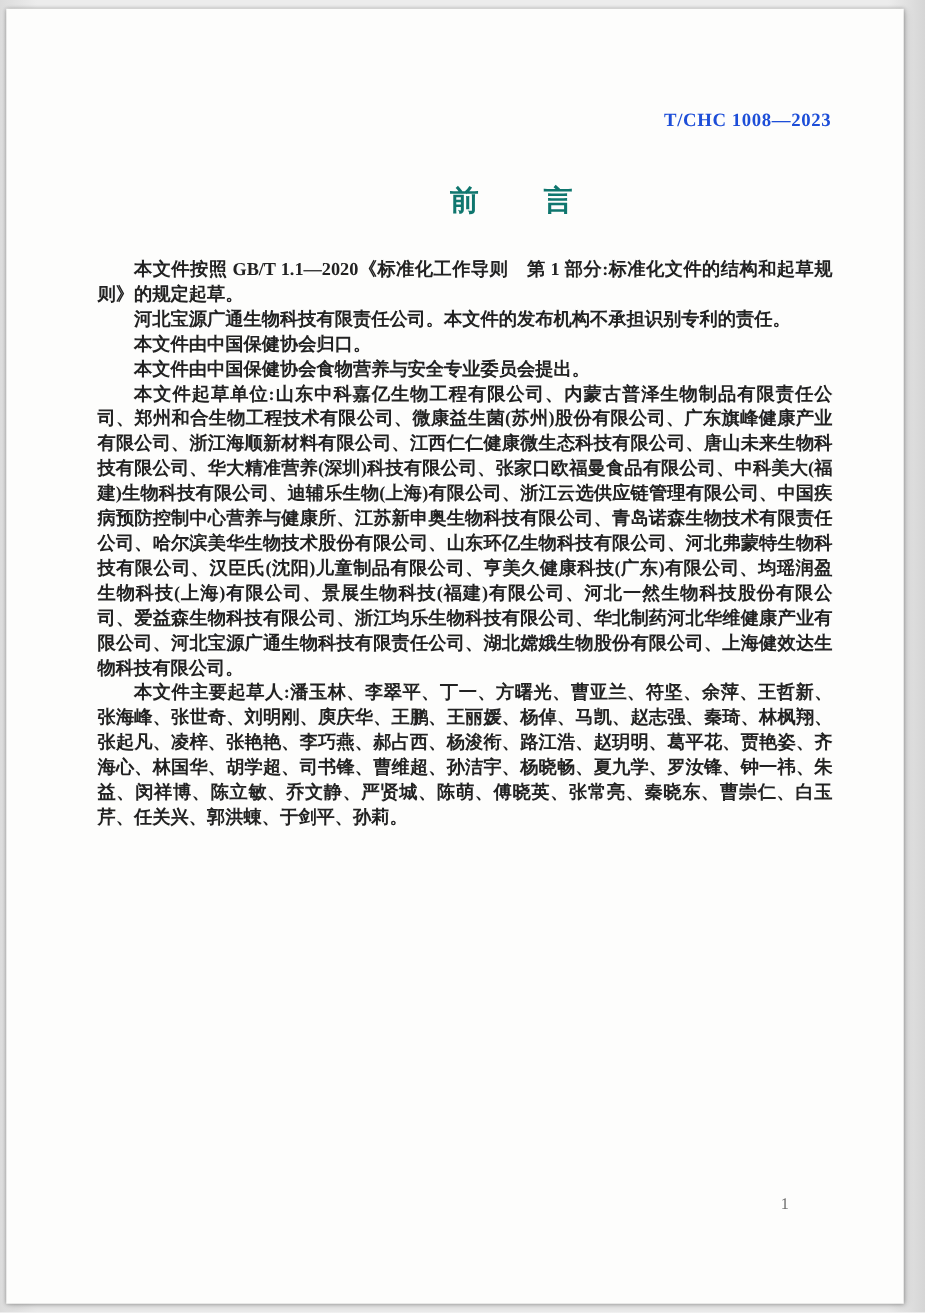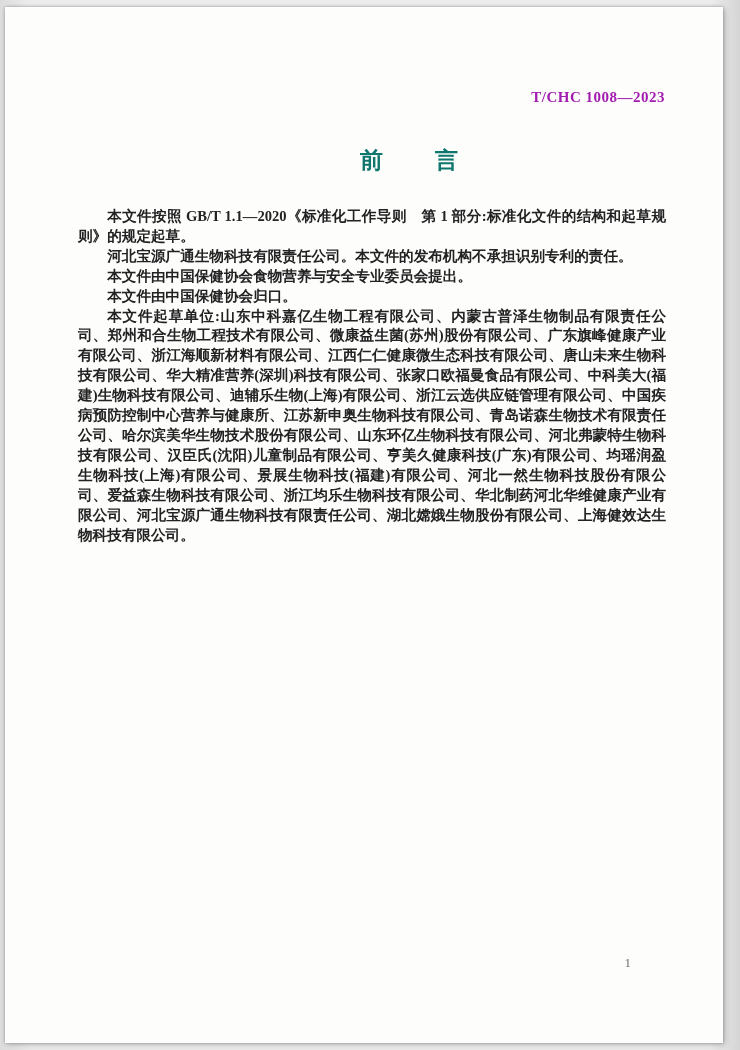--- a/index.html
+++ b/index.html
@@ -29,21 +29,21 @@
     box-shadow: 0 0 3px rgba(0,0,0,0.30), 2px 2px 6px rgba(0,0,0,0.18);
     color: #1f1f1f;
   }
   .doc-code {
     position: absolute;
     top: 82px;
     right: 58px;
     font-size: 15px;
     font-weight: bold;
     letter-spacing: 0.5px;
-    color: #a21caf;
+    color: #1d4ed8;
     white-space: nowrap;
   }
   .doc-title {
     position: absolute;
     top: 138px;
     left: 0;
     width: 100%;
     text-align: center;
     font-size: 23px;
     font-weight: bold;
@@ -82,20 +82,21 @@
 
 <div class="page">
 
   <div class="doc-code">T/CHC 1008—2023</div>
 
   <div class="doc-title">前　　言</div>
 
   <div class="body-text">
     <p>本文件按照 GB/T 1.1—2020《标准化工作导则　第 1 部分:标准化文件的结构和起草规则》的规定起草。</p>
     <p>河北宝源广通生物科技有限责任公司。本文件的发布机构不承担识别专利的责任。</p>
+    <p>本文件由中国保健协会归口。</p>
     <p>本文件由中国保健协会食物营养与安全专业委员会提出。</p>
-    <p>本文件由中国保健协会归口。</p>
     <p>本文件起草单位:山东中科嘉亿生物工程有限公司、内蒙古普泽生物制品有限责任公司、郑州和合生物工程技术有限公司、微康益生菌(苏州)股份有限公司、广东旗峰健康产业有限公司、浙江海顺新材料有限公司、江西仁仁健康微生态科技有限公司、唐山未来生物科技有限公司、华大精准营养(深圳)科技有限公司、张家口欧福曼食品有限公司、中科美大(福建)生物科技有限公司、迪辅乐生物(上海)有限公司、浙江云选供应链管理有限公司、中国疾病预防控制中心营养与健康所、江苏新申奥生物科技有限公司、青岛诺森生物技术有限责任公司、哈尔滨美华生物技术股份有限公司、山东环亿生物科技有限公司、河北弗蒙特生物科技有限公司、汉臣氏(沈阳)儿童制品有限公司、亨美久健康科技(广东)有限公司、均瑶润盈生物科技(上海)有限公司、景展生物科技(福建)有限公司、河北一然生物科技股份有限公司、爱益森生物科技有限公司、浙江均乐生物科技有限公司、华北制药河北华维健康产业有限公司、河北宝源广通生物科技有限责任公司、湖北嫦娥生物股份有限公司、上海健效达生物科技有限公司。</p>
+    <p>本文件主要起草人:潘玉林、李翠平、丁一、方曙光、曹亚兰、符坚、余萍、王哲新、张海峰、张世奇、刘明刚、庾庆华、王鹏、王丽媛、杨倬、马凯、赵志强、秦琦、林枫翔、张起凡、凌梓、张艳艳、李巧燕、郝占西、杨浚衔、路江浩、赵玥明、葛平花、贾艳姿、齐海心、林国华、胡学超、司书锋、曹维超、孙洁宇、杨晓畅、夏九学、罗汝锋、钟一祎、朱益、闵祥博、陈立敏、乔文静、严贤城、陈萌、傅晓英、张常亮、秦晓东、曹崇仁、白玉芹、任关兴、郭洪蝀、于剑平、孙莉。</p>
   </div>
 
   <div class="page-number">1</div>
 
 </div>
 
 </body></html>

